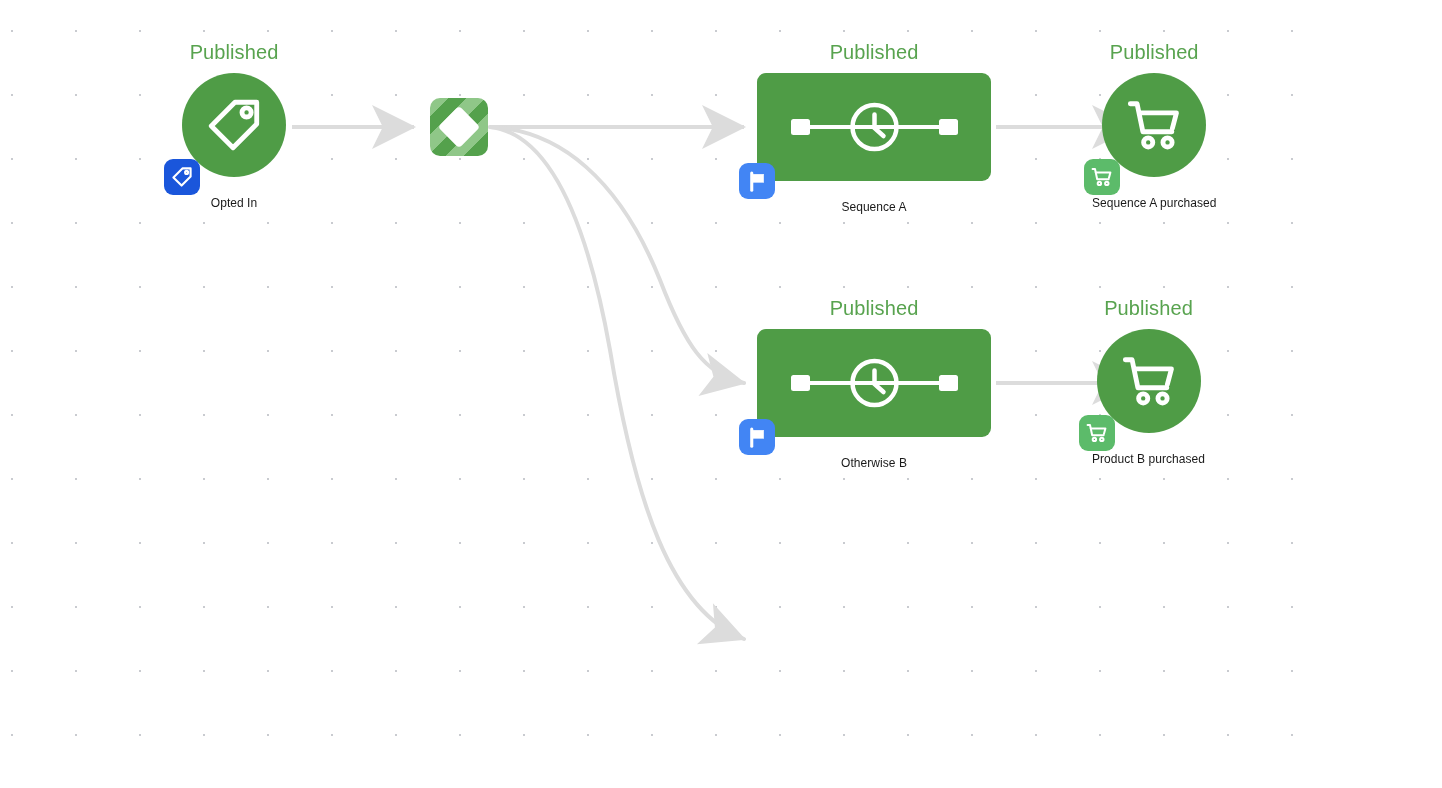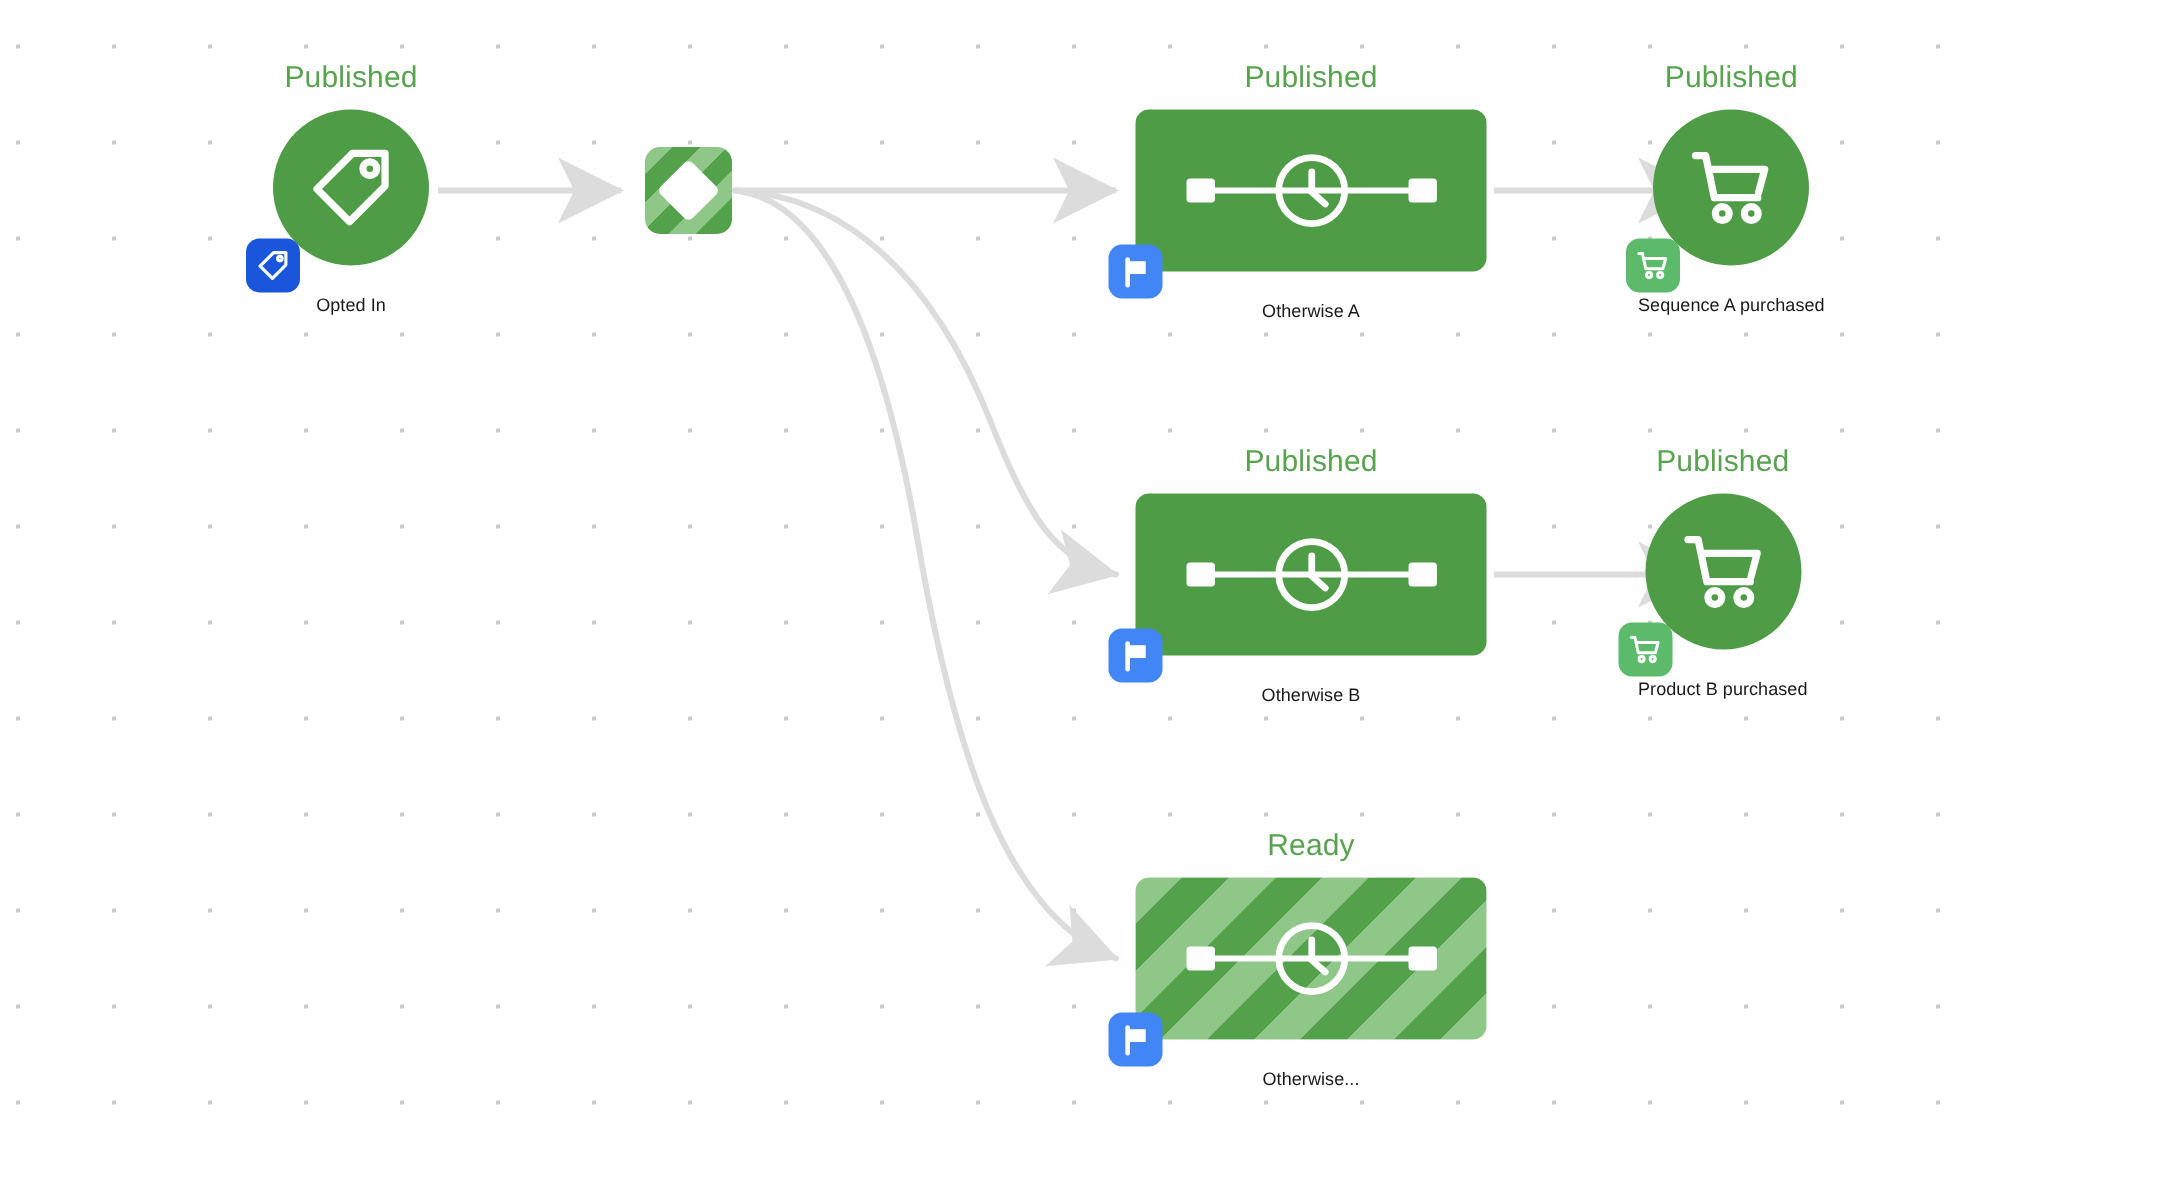--- a/index.html
+++ b/index.html
@@ -215,21 +215,21 @@
           <path d="M87.5 12.5 L87.5 26 L96.5 34" fill="none" stroke="#ffffff" stroke-width="4.5" stroke-linecap="round"></path>
         </svg>
       </div>
       <div class="badge blue-mid">
         <svg width="23" height="23" viewBox="0 0 24 24">
           <path d="M6 3.2 L6 21" stroke="#ffffff" stroke-width="3.2" stroke-linecap="round"></path>
           <path d="M6.8 4.3 L18.6 4.3 L18.6 13.2 L6.8 13.2 Z" fill="#ffffff"></path>
         </svg>
       </div>
     </div>
-    <div class="caption">Otherwise A</div>
+    <div class="caption">Sequence A</div>
   </div>
 
   <div class="node" style="left:1092px; top:40px;">
     <div class="status">Published</div>
     <div class="shape-wrap">
       <div class="circle">
         <svg width="58" height="58" viewBox="0 0 24 24">
           <path d="M2.2 3.2 L5 3.2 L7.4 14.8 L19.4 14.8" fill="none" stroke="#ffffff" stroke-width="2" stroke-linecap="round" stroke-linejoin="round"></path>
           <path d="M6 7 L21.3 7 L19.6 13.4" fill="none" stroke="#ffffff" stroke-width="2" stroke-linecap="round" stroke-linejoin="round"></path>
           <circle cx="9.6" cy="19.2" r="1.9" fill="none" stroke="#ffffff" stroke-width="2"></circle>
@@ -286,35 +286,14 @@
           <path d="M2.6 4 L5 4 L7.2 14.2 L18.6 14.2" fill="none" stroke="#ffffff" stroke-width="2" stroke-linecap="round" stroke-linejoin="round"></path>
           <path d="M5.8 7.4 L20.4 7.4 L18.9 13" fill="none" stroke="#ffffff" stroke-width="2" stroke-linecap="round" stroke-linejoin="round"></path>
           <circle cx="9.4" cy="18.4" r="1.7" fill="none" stroke="#ffffff" stroke-width="2"></circle>
           <circle cx="16.8" cy="18.4" r="1.7" fill="none" stroke="#ffffff" stroke-width="2"></circle>
         </svg>
       </div>
     </div>
     <div class="caption">Product B purchased</div>
   </div>
 
-  <div class="node" style="left:757px; top:552px;">
-    <div class="status">Ready</div>
-    <div class="shape-wrap">
-      <div class="rect striped">
-        <svg width="175" height="50" viewBox="0 0 175 50">
-          <line x1="16" y1="25" x2="159" y2="25" stroke="#ffffff" stroke-width="4"></line>
-          <rect x="4" y="17" width="19" height="16" rx="2.5" fill="#ffffff"></rect>
-          <rect x="152" y="17" width="19" height="16" rx="2.5" fill="#ffffff"></rect>
-          <circle cx="87.5" cy="25" r="22" fill="none" stroke="#ffffff" stroke-width="4.5"></circle>
-          <path d="M87.5 12.5 L87.5 26 L96.5 34" fill="none" stroke="#ffffff" stroke-width="4.5" stroke-linecap="round"></path>
-        </svg>
-      </div>
-      <div class="badge blue-mid">
-        <svg width="23" height="23" viewBox="0 0 24 24">
-          <path d="M6 3.2 L6 21" stroke="#ffffff" stroke-width="3.2" stroke-linecap="round"></path>
-          <path d="M6.8 4.3 L18.6 4.3 L18.6 13.2 L6.8 13.2 Z" fill="#ffffff"></path>
-        </svg>
-      </div>
-    </div>
-    <div class="caption">Otherwise...</div>
-  </div>
 
 </div>
 
 </body></html>

